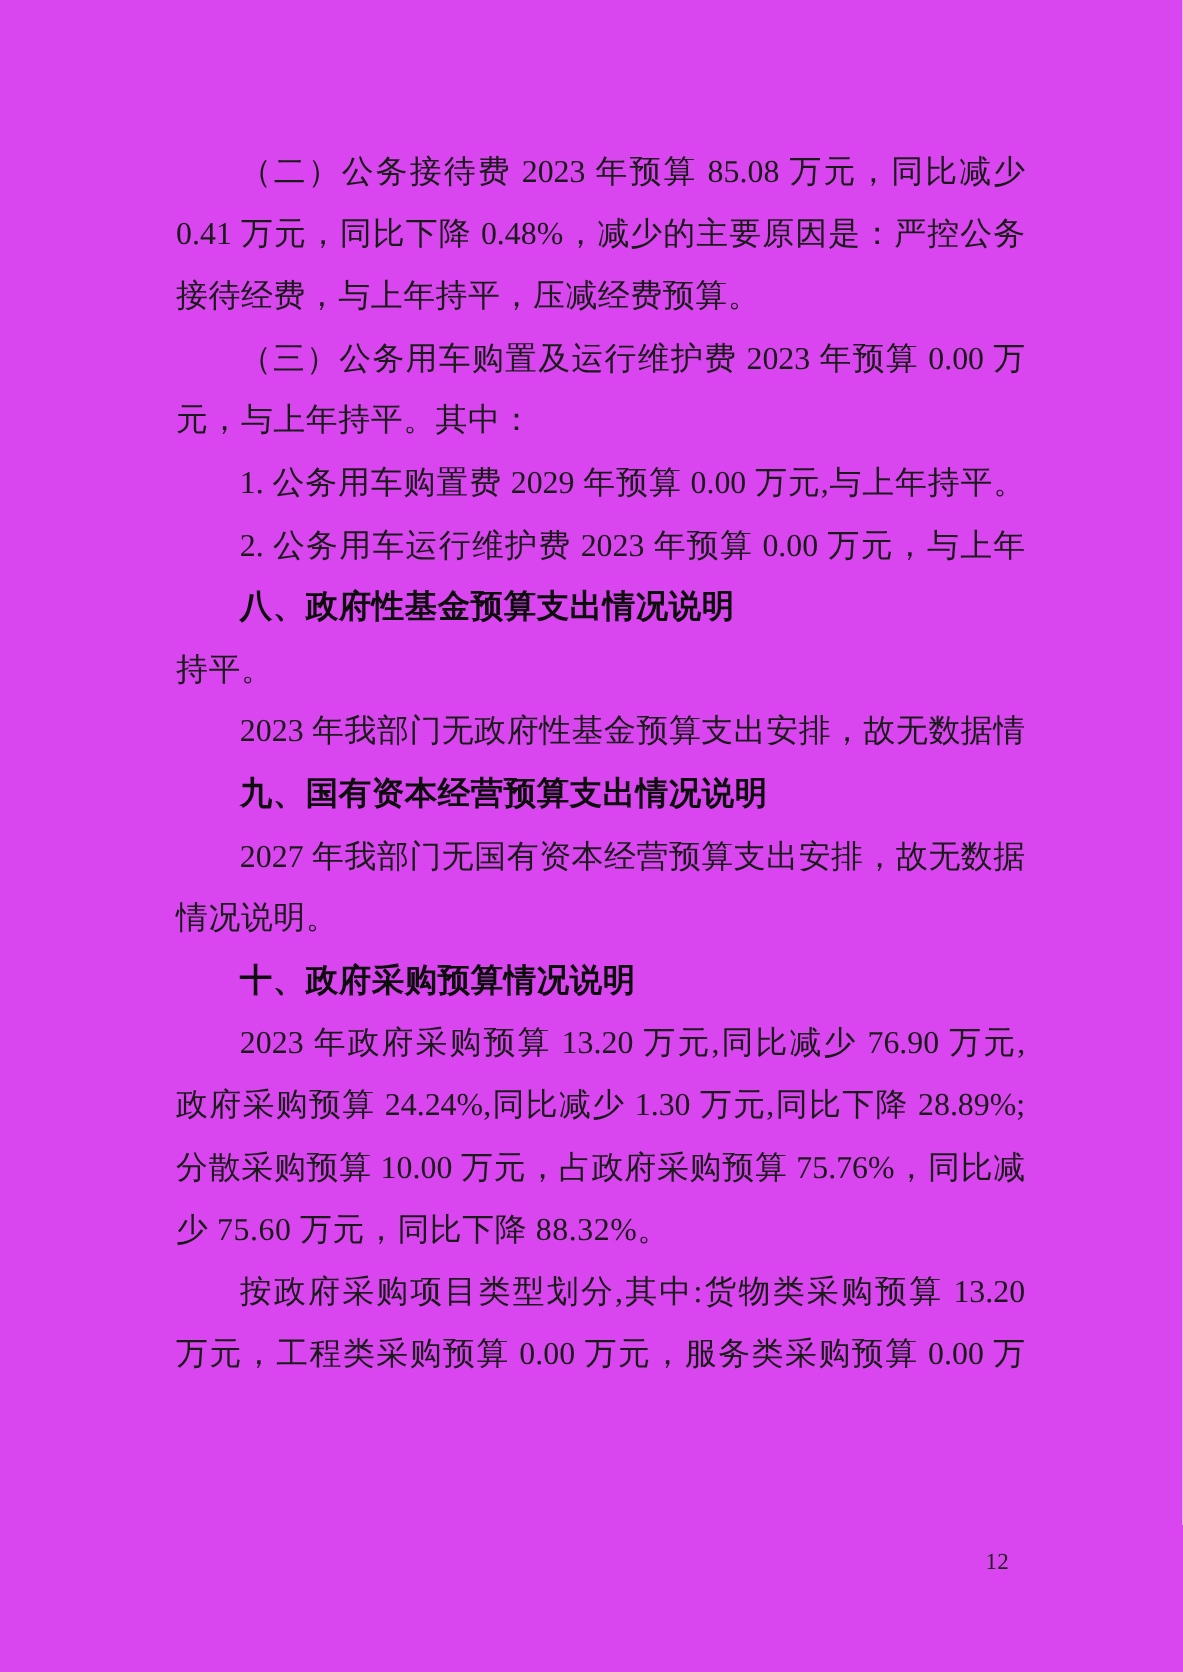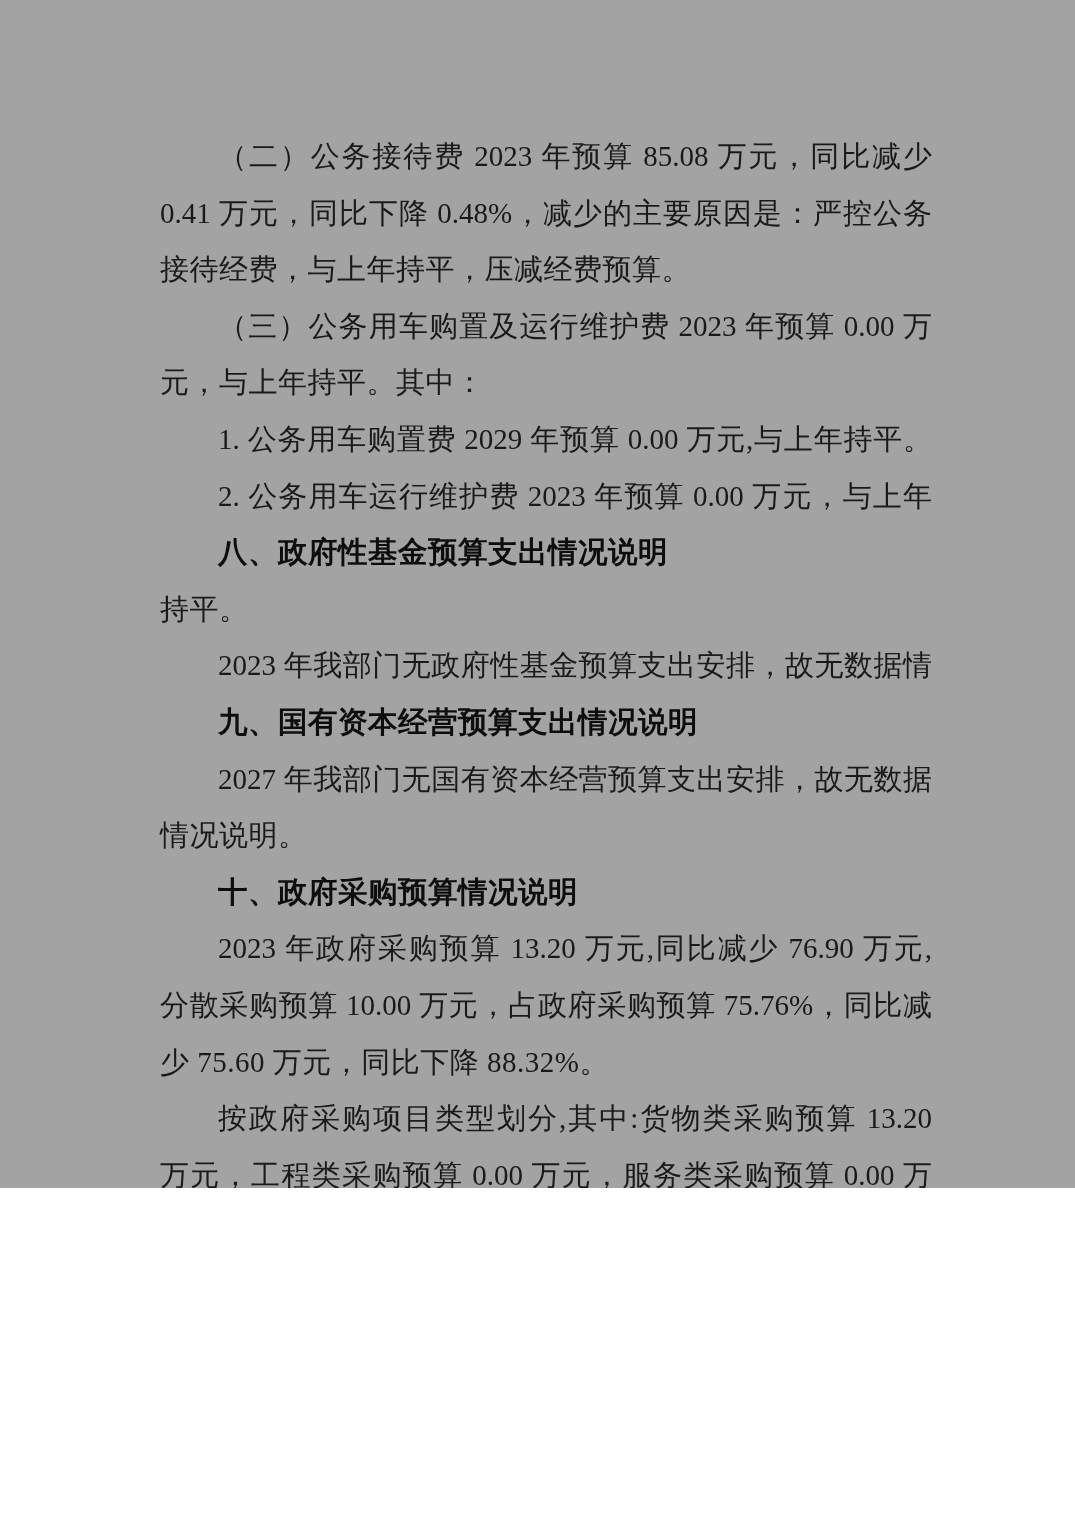--- a/index.html
+++ b/index.html
@@ -3,22 +3,22 @@
 <meta charset="utf-8">
 <style>
   html, body {
     margin: 0;
     padding: 0;
     background: #ffffff;
   }
   .page {
     position: relative;
     width: 1075px;
-    height: 1188px;
-    background: #a3a3a3;
+    height: 1520px;
+    background: #d946ef;
     overflow: hidden;
     font-family: "Liberation Serif", "DejaVu Serif", serif;
     color: #1a1a1a;
   }
   .doc-body {
     position: absolute;
     left: 160px;
     top: 128px;
     width: 772px;
   }
@@ -69,19 +69,20 @@
       <div class="text-line indent justify">1. 公务用车购置费 2029 年预算 0.00 万元,与上年持平。</div>
       <div class="text-line indent justify">2. 公务用车运行维护费 2023 年预算 0.00 万元，与上年</div>
       <div class="text-line heading indent">八、政府性基金预算支出情况说明</div>
       <div class="text-line">持平。</div>
       <div class="text-line indent justify">2023 年我部门无政府性基金预算支出安排，故无数据情</div>
       <div class="text-line heading indent">九、国有资本经营预算支出情况说明</div>
       <div class="text-line indent justify">2027 年我部门无国有资本经营预算支出安排，故无数据</div>
       <div class="text-line">情况说明。</div>
       <div class="text-line heading indent">十、政府采购预算情况说明</div>
       <div class="text-line indent justify">2023 年政府采购预算 13.20 万元,同比减少 76.90 万元,</div>
+      <div class="text-line justify">政府采购预算 24.24%,同比减少 1.30 万元,同比下降 28.89%;</div>
       <div class="text-line justify">分散采购预算 10.00 万元，占政府采购预算 75.76%，同比减</div>
       <div class="text-line">少 75.60 万元，同比下降 88.32%。</div>
       <div class="text-line indent justify">按政府采购项目类型划分,其中:货物类采购预算 13.20</div>
       <div class="text-line justify">万元，工程类采购预算 0.00 万元，服务类采购预算 0.00 万</div>
     </main>
   <div class="page-footer">12</div>
 </div>
 
 </body></html>

